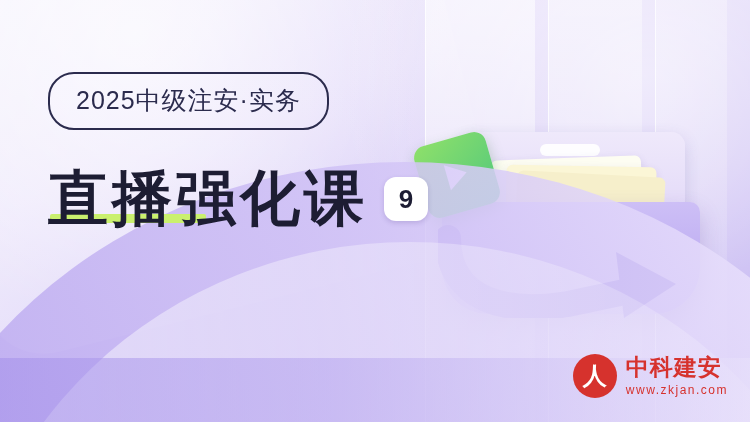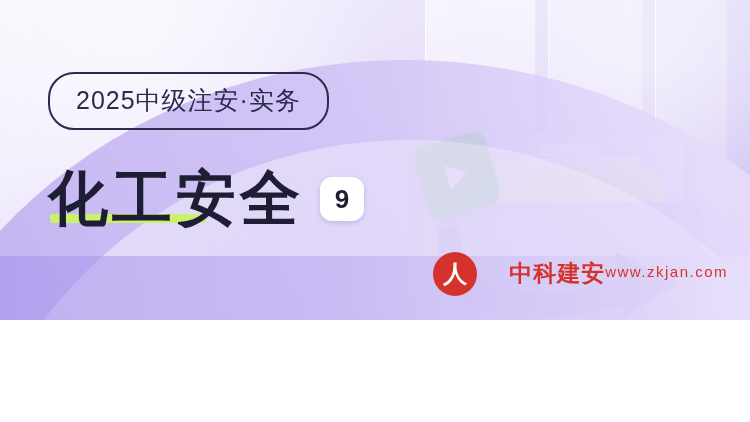--- a/index.html
+++ b/index.html
@@ -3,21 +3,21 @@
 <meta charset="utf-8">
 <style>
   html, body {
     margin: 0;
     padding: 0;
     background: #ffffff;
   }
   .banner {
     position: relative;
     width: 750px;
-    height: 320px;
+    height: 422px;
     overflow: hidden;
     font-family: "Liberation Sans", sans-serif;
     background: linear-gradient(135deg, #efe9fb 0%, #e4dcf9 35%, #cfc4f4 70%, #b9a9ef 100%);
   }
   
   .bg-wash {
     position: absolute;
     inset: 0;
     background:
       radial-gradient(circle at 86% 18%, rgba(255,255,255,0.55) 0%, rgba(255,255,255,0) 42%),
@@ -227,30 +227,30 @@
     height: 44px;
     border-radius: 50%;
     background: #d6322d;
     color: #ffffff;
     display: flex;
     align-items: center;
     justify-content: center;
     font-size: 24px;
     font-weight: 700;
   }
-  .logo-texts { display: flex; line-height: 1.1; margin-left: 23px; }
+  .logo-texts { display: flex; flex-direction: column; line-height: 1.1; }
   .logo-name {
     color: #d6322d;
     font-size: 23px;
     font-weight: 700;
     letter-spacing: 1px;
   }
   .logo-url {
     color: #d6322d;
-    font-size: 15px;
+    font-size: 12px;
     letter-spacing: 1.5px;
     margin-top: 3px;
   }
 </style>
 </head>
 <body>
 
 <div class="banner">
 
   <div class="bg-wash"></div>
@@ -287,21 +287,21 @@
   <div class="bg-sweep2"></div>
   <div class="bg-bottom-strip"></div>
 
   <div class="badge">2025中级注安·实务</div>
 
   <div class="title-wrap">
     <div class="title-line first">
       <div class="underline"></div>
     </div>
     <div class="line2row">
-      <div class="title-line">化工安全</div>
+      <div class="title-line">直播强化课</div>
       <div class="ep-badge">9</div>
     </div>
   </div>
 
   <div class="logo">
     <div class="logo-mark">人</div>
     <div class="logo-texts">
       <div class="logo-name">中科建安</div>
       <div class="logo-url">www.zkjan.com</div>
     </div>

